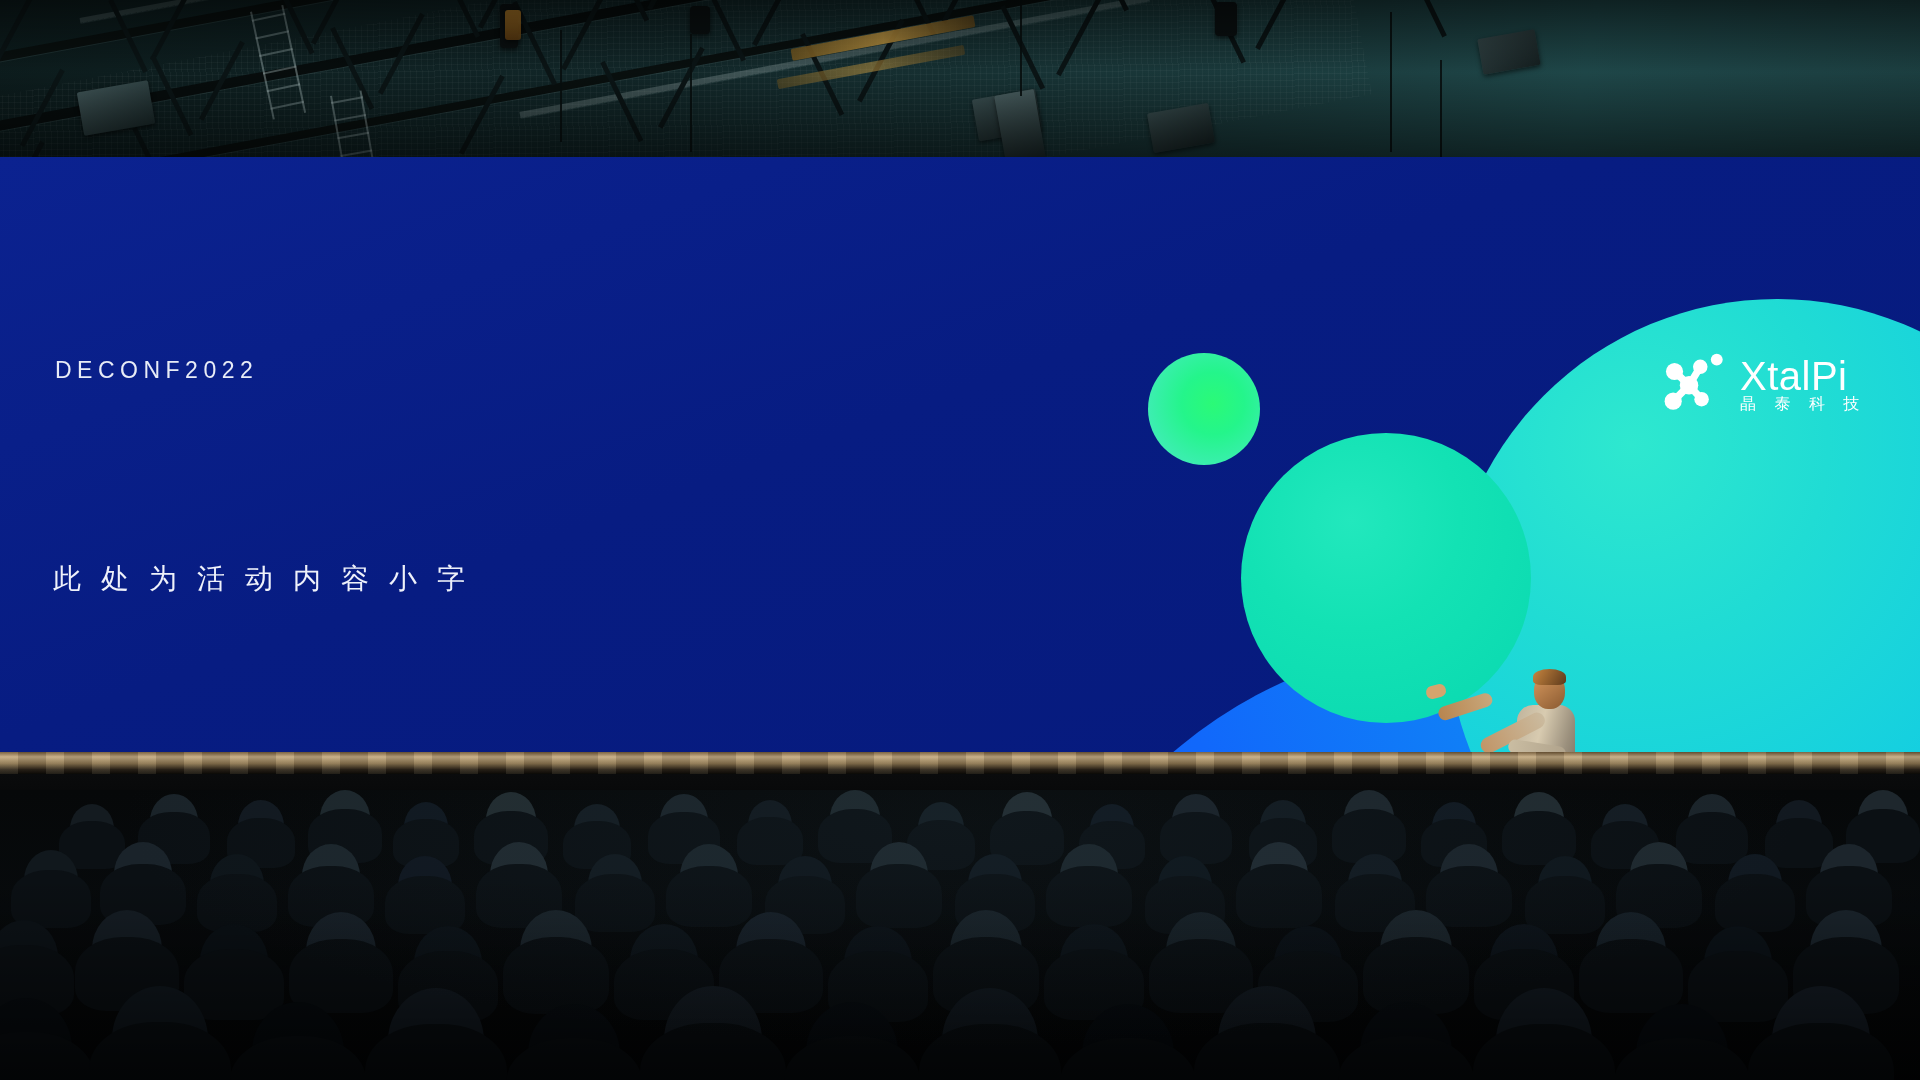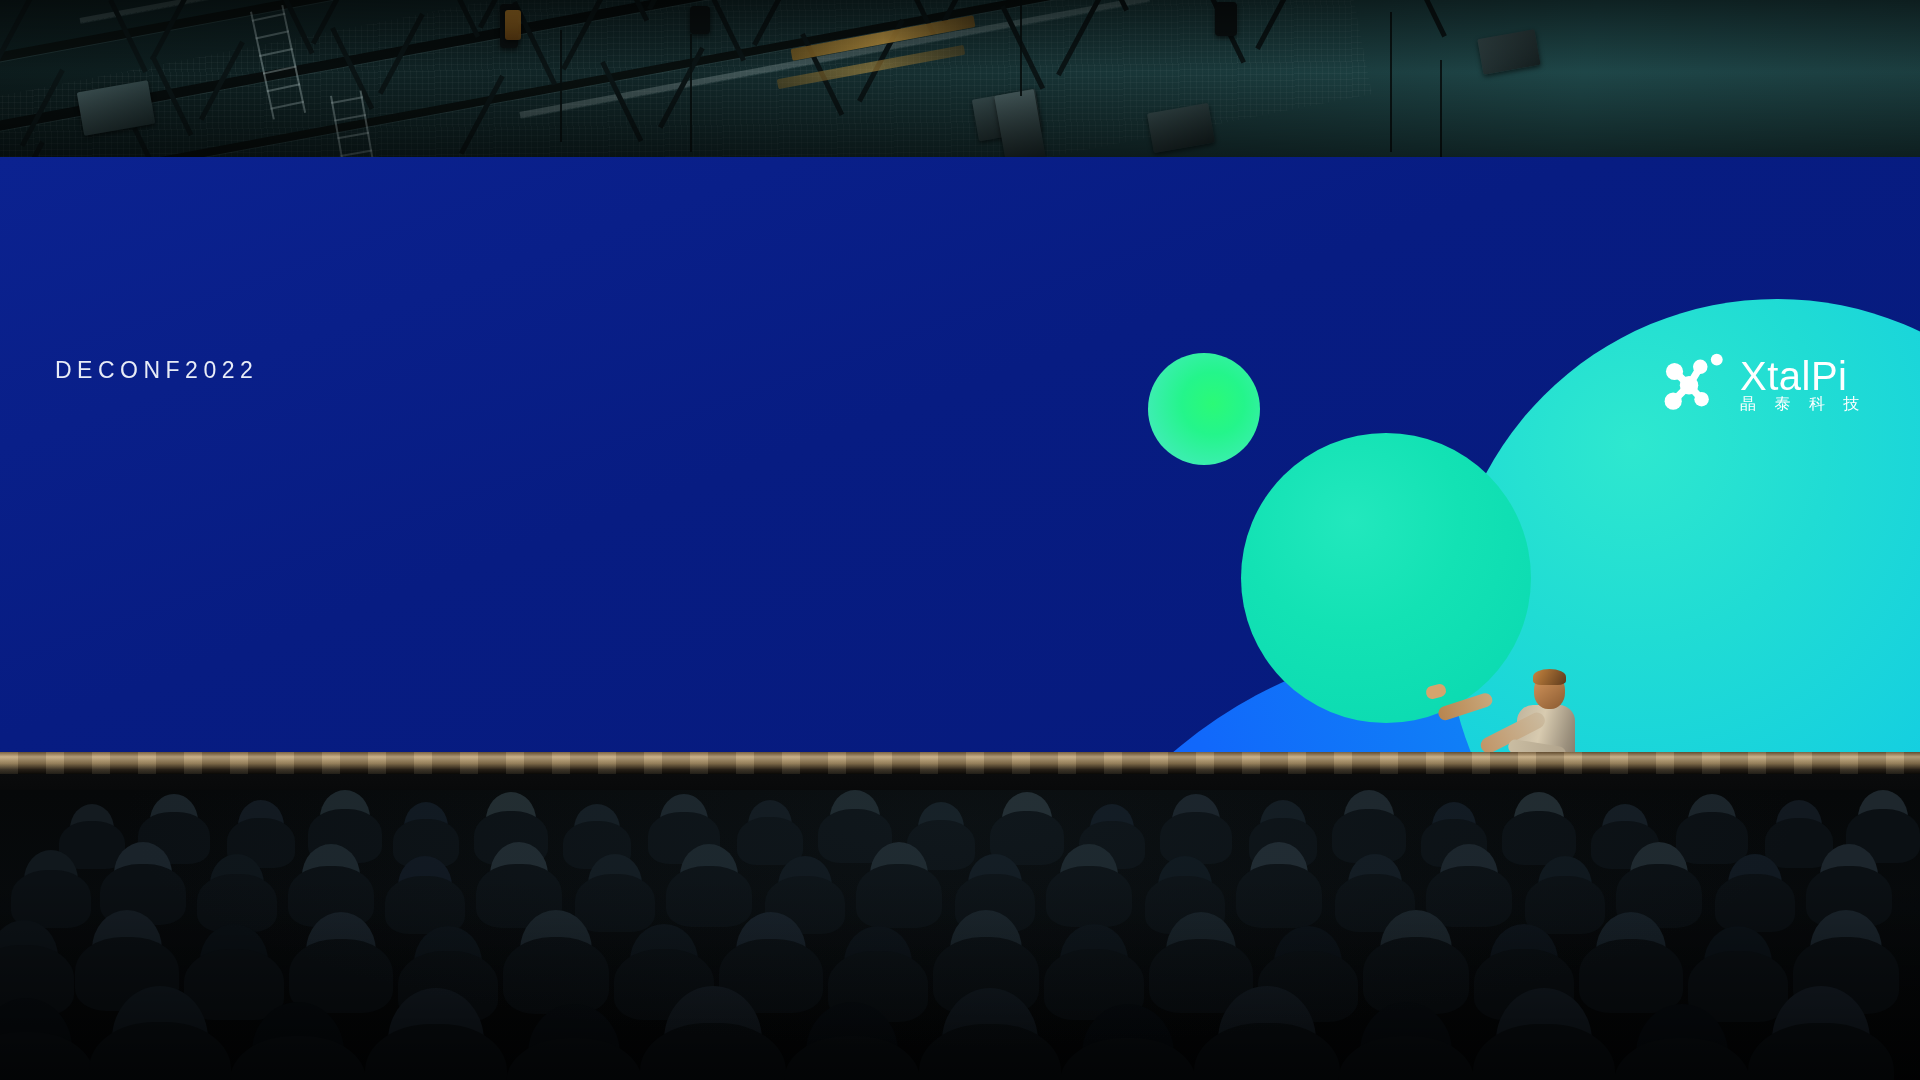--- a/index.html
+++ b/index.html
@@ -280,20 +280,21 @@
       <div class="sp-torso"></div>
       <div class="sp-arm"></div>
       <div class="sp-forearm"></div>
       <div class="sp-hand"></div>
       <div class="sp-arm2"></div>
       <div class="sp-head"></div>
       <div class="sp-hair"></div>
     </div>
 
     <div class="eyebrow">DECONF2022</div>
+    <div class="subhead">此处为活动内容小字</div>
 
     <div class="logo">
       <svg class="logo-mark" viewBox="0 0 100 100">
         <circle cx="22" cy="31" r="13" fill="#fff"></circle>
         <circle cx="20" cy="76" r="13" fill="#fff"></circle>
         <circle cx="61" cy="24" r="11" fill="#fff"></circle>
         <circle cx="63" cy="73" r="11" fill="#fff"></circle>
         <circle cx="86" cy="13" r="9" fill="#fff"></circle>
         <circle cx="44" cy="52" r="14" fill="#fff"></circle>
         <path d="M22 31 L44 52 L61 24" stroke="#fff" stroke-width="11" fill="none" stroke-linecap="round" stroke-linejoin="round"></path>

